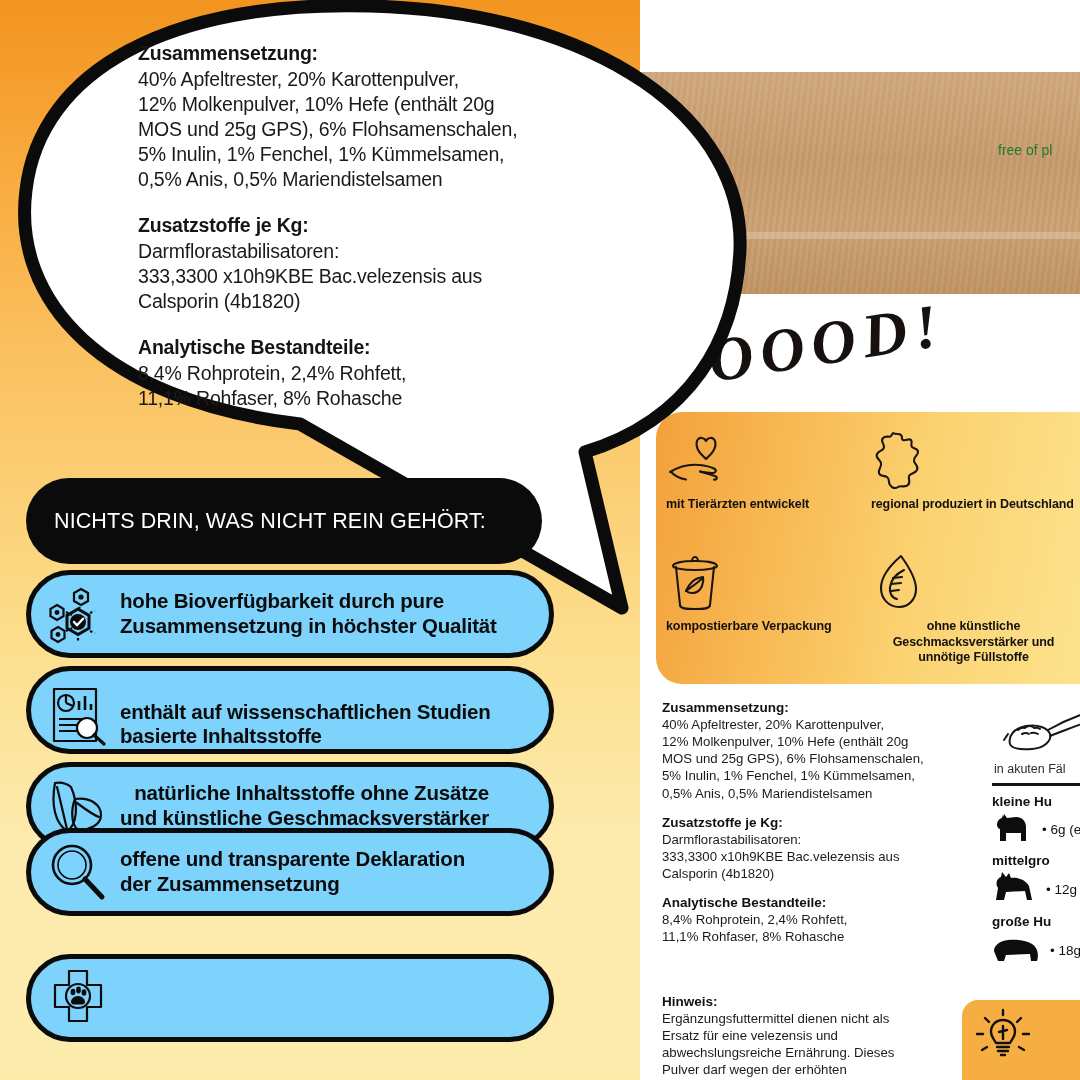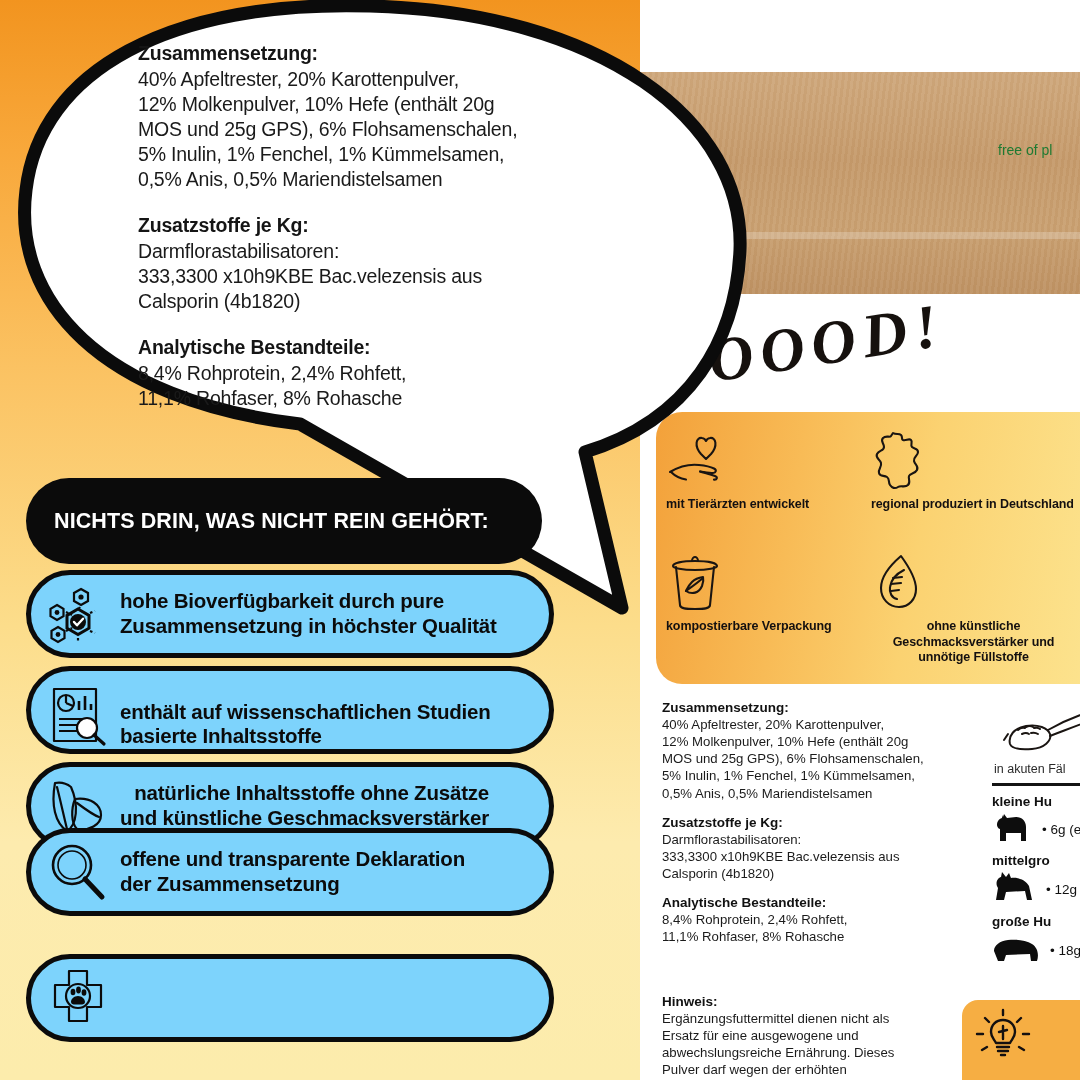--- a/index.html
+++ b/index.html
@@ -92,21 +92,21 @@
   .bb { font-size: 19.5px; line-height: 1.28; letter-spacing: -0.2px; color: #1a1a1a; }
   .bgap { height: 22px; }
 
   
   #headline {
     position: absolute; left: 26px; top: 478px; width: 516px; height: 86px;
     background: #0B0B0B; border-radius: 44px;
     display: flex; align-items: center; padding-left: 28px;
   }
   #headline-text {
-    color: #fff; font-size: 21.5px; font-weight: 700; letter-spacing: 0.1px;
+    color: #fff; font-size: 21.5px; font-weight: 400; letter-spacing: 0.1px;
   }
 
   .pill {
     position: absolute; left: 26px; width: 528px; height: 88px;
     background: #7dd3fc; border: 5px solid #0B0B0B; border-radius: 46px;
     display: flex; align-items: center; padding: 0 14px 0 16px; gap: 11px;
   }
   .pill-icon { width: 62px; min-width: 62px; height: 66px; display:flex; align-items:center; justify-content:center; }
   .pill-text { font-size: 20.5px; font-weight: 700; line-height: 1.2; color: #0B0B0B; letter-spacing: -0.2px; }
 
@@ -195,21 +195,21 @@
 Calsporin (4b1820)</div>
     <div class="pk-gap"></div>
     <div class="pk-h">Analytische Bestandteile:</div>
     <div class="pk-b" style="white-space:pre-line">8,4% Rohprotein, 2,4% Rohfett,
 11,1% Rohfaser, 8% Rohasche</div>
   </div>
 
   <div id="pack-note">
     <div class="pk-h">Hinweis:</div>
     <div class="pk-b" style="white-space:pre-line">Ergänzungsfuttermittel dienen nicht als
-Ersatz für eine ausgewogene und
+Ersatz für eine velezensis und
 abwechslungsreiche Ernährung. Dieses
 Pulver darf wegen der erhöhten</div>
   </div>
 
   <div id="dosage">
     <div id="spoon">
       <svg width="150" height="60" viewBox="0 0 150 60" fill="none" stroke="#1a1512" stroke-width="2" stroke-linecap="round" stroke-linejoin="round">
         <path d="M10 44 C8 36 14 28 26 26 C38 24 48 28 50 34 C52 41 44 48 32 49 C20 50 12 49 10 44 Z"></path>
         <path d="M48 30 C62 22 84 12 106 8"></path>
         <path d="M50 36 C66 30 90 20 110 14"></path>

